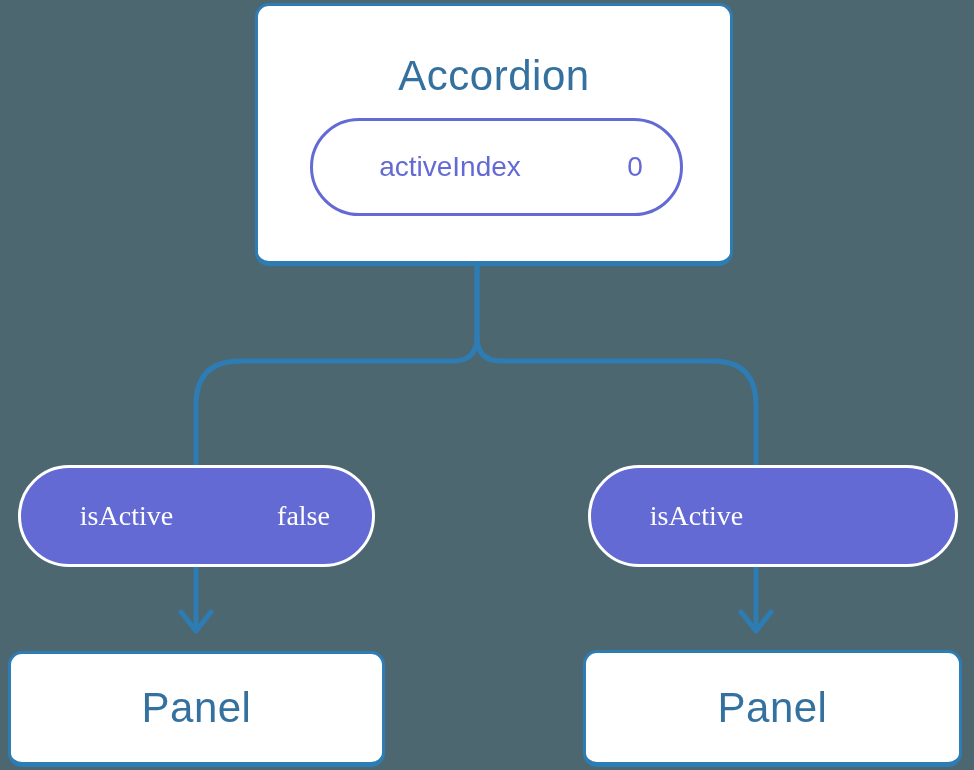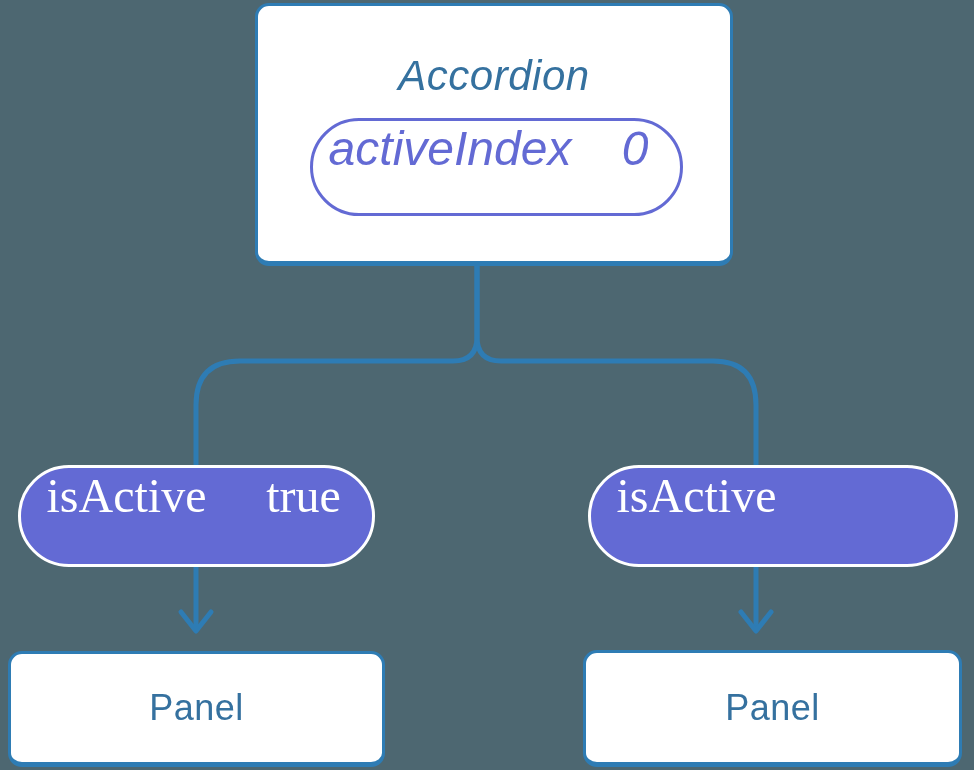--- a/index.html
+++ b/index.html
@@ -36,41 +36,41 @@
 
   .card {
     position: absolute;
     background: var(--card);
     border: 3px solid var(--line);
     border-bottom-width: 5px;
     border-radius: 14px;
     z-index: 2;
   }
 
-  .accordion-card { left: 255px; top: 3px; width: 478px; height: 263px; font-style: italic; }
+  .accordion-card { left: 255px; top: 3px; width: 478px; height: 263px; }
 
   .card-title {
     position: absolute;
     left: 0; right: 0;
     text-align: center;
     color: var(--component-text);
     font-size: 42px;
     font-weight: 500;
     letter-spacing: 0.5px;
   }
   .accordion-card .card-title { top: 46px; }
 
   .pill {
     position: absolute;
     display: flex;
-    align-items: flex-start;
+    align-items: center;
     border-radius: 999px;
     overflow: hidden;
     z-index: 3;
-    font-size: 48px;
+    font-size: 28px;
   }
 
   .state-pill {
     left: 52px; top: 112px;
     width: 373px; height: 98px;
     background: var(--card);
     border: 3px solid var(--purple);
     color: var(--purple);
   }
   .state-pill .pill-divider { background: var(--purple); }
@@ -98,21 +98,21 @@
 
   .panel-card {
     display: flex;
     align-items: center;
     justify-content: center;
   }
   .panel-card-left  { left: 8px;   top: 651px; width: 377px; height: 116px; }
   .panel-card-right { left: 583px; top: 650px; width: 379px; height: 117px; }
   .panel-card .panel-title {
     color: var(--component-text);
-    font-size: 36px;
+    font-size: 42px;
     font-weight: 500;
     letter-spacing: 0.5px;
   }
 </style>
 </head>
 <body>
 
 <div class="canvas">
 
   <svg class="connectors" width="974" height="770" viewBox="0 0 974 770">
@@ -127,21 +127,21 @@
     <div class="pill state-pill">
       <span class="pill-seg pill-seg-name">activeIndex</span>
       <span class="pill-divider"></span>
       <span class="pill-seg pill-seg-value">0</span>
     </div>
   </div>
 
   <div class="pill prop-pill prop-pill-left">
     <span class="pill-seg pill-seg-name">isActive</span>
     <span class="pill-divider"></span>
-    <span class="pill-seg pill-seg-value">true</span>
+    <span class="pill-seg pill-seg-value">false</span>
   </div>
 
   <div class="pill prop-pill prop-pill-right">
     <span class="pill-seg pill-seg-name">isActive</span>
     <span class="pill-divider"></span>
   </div>
 
   <div class="card panel-card panel-card-left">
     <div class="panel-title">Panel</div>
   </div>

